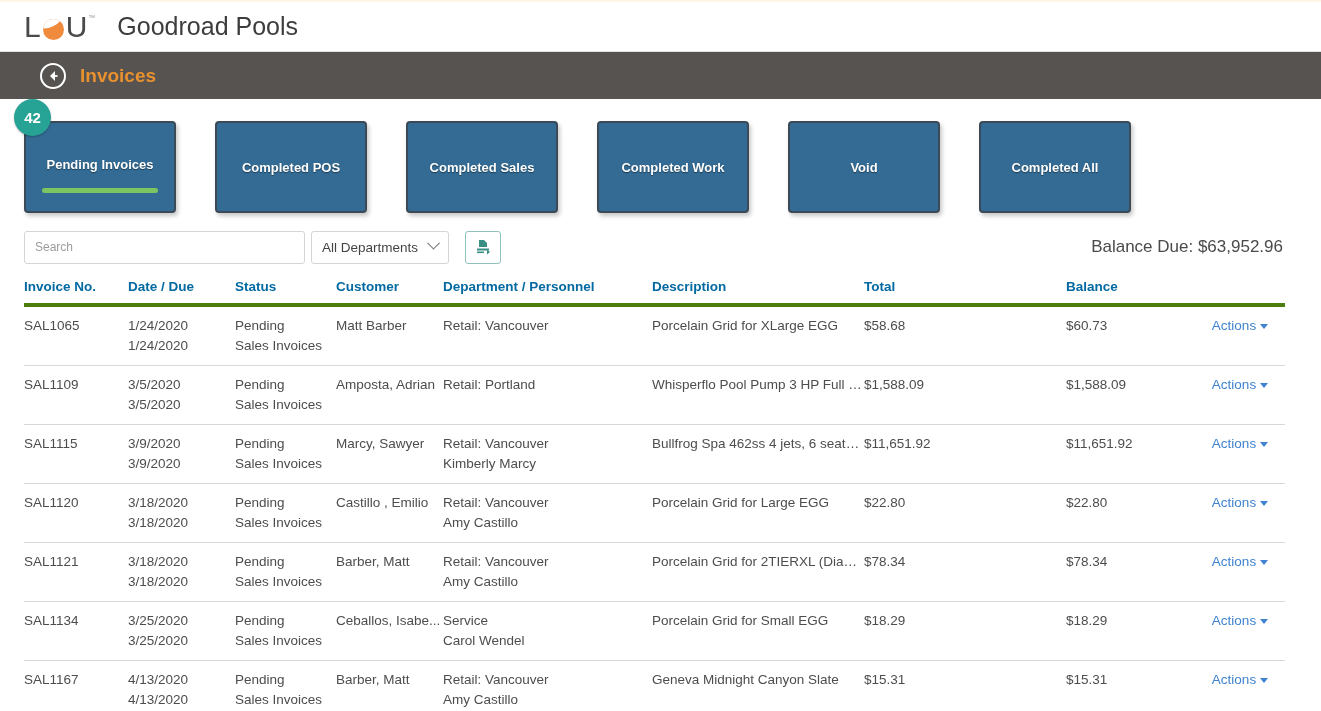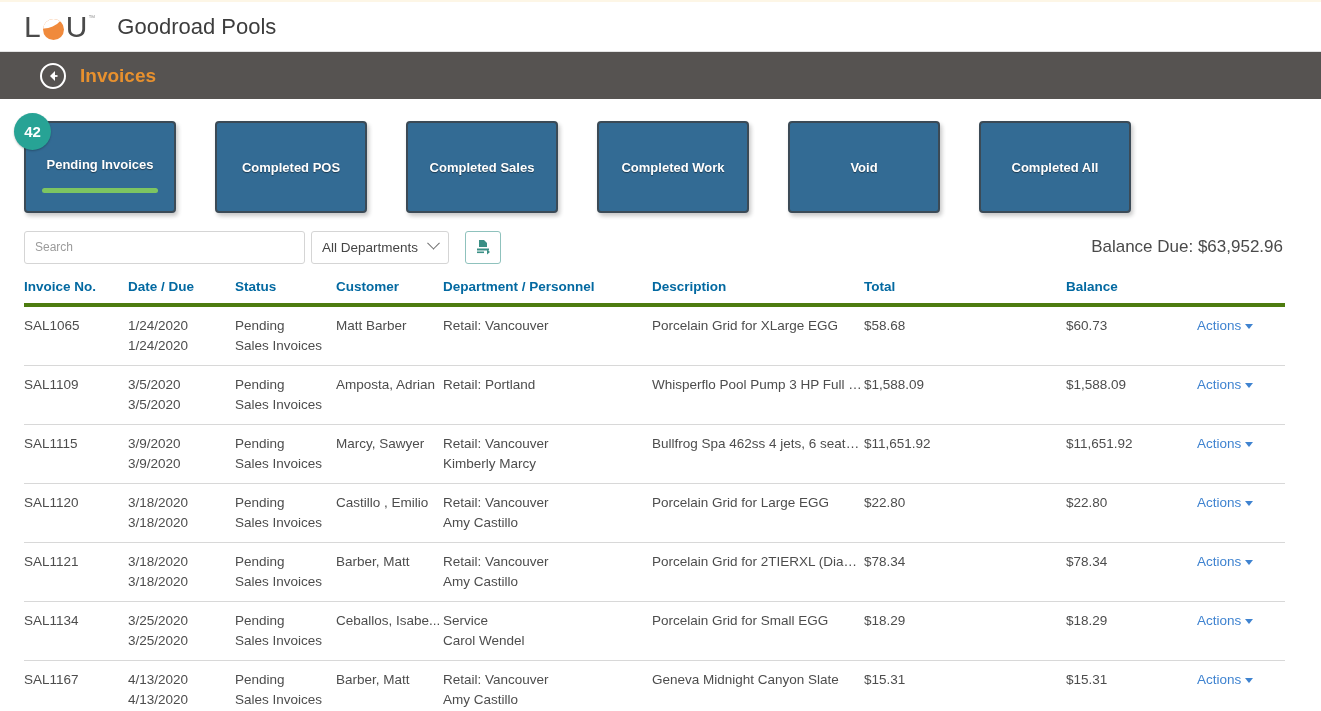--- a/index.html
+++ b/index.html
@@ -56,21 +56,21 @@
   }
   .logo-tm {
     font-size: 7px;
     color: #9a9a9a;
     align-self: flex-start;
     margin-left: 1px;
     margin-top: 4px;
   }
   .brand-title {
     margin-left: 22px;
-    font-size: 22px;
+    font-size: 25px;
     color: #3d3d3d;
     font-weight: 400;
   }
 
   
   .subheader {
     height: 47px;
     background: #565351;
     display: flex;
     align-items: center;
@@ -124,21 +124,21 @@
   .tab-underline {
     position: absolute;
     bottom: 18px;
     left: 16px; right: 16px;
     height: 5px;
     border-radius: 3px;
     background: #7dc561;
   }
   .tab-badge {
     position: absolute;
-    top: 14px;
+    top: 0;
     left: 14px;
     width: 37px; height: 37px;
     border-radius: 50%;
     background: #27a395;
     color: #ffffff;
     font-size: 15px;
     font-weight: bold;
     display: flex; align-items: center; justify-content: center;
     z-index: 5;
     box-shadow: 0 1px 2px rgba(0,0,0,0.25);
@@ -227,21 +227,21 @@
   }
   td .l2 { display: block; margin-top: 5px; }
   .col-inv   { width: 104px; }
   .col-date  { width: 107px; }
   .col-status{ width: 101px; }
   .col-cust  { width: 107px; }
   .col-dept  { width: 209px; }
   .col-desc  { width: 212px; }
   .col-total { width: 202px; }
   .col-bal   { width: 131px; }
-  .col-act   { width: 88px; text-align: left; padding-right: 2px !important; }
+  .col-act   { width: 88px; text-align: center; padding-right: 2px !important; }
   .actions-link {
     color: #3f83d0;
     font-size: 13.5px;
     cursor: pointer;
     white-space: nowrap;
   }
   .caret {
     display: inline-block;
     width: 0; height: 0;
     border-left: 4px solid transparent;

